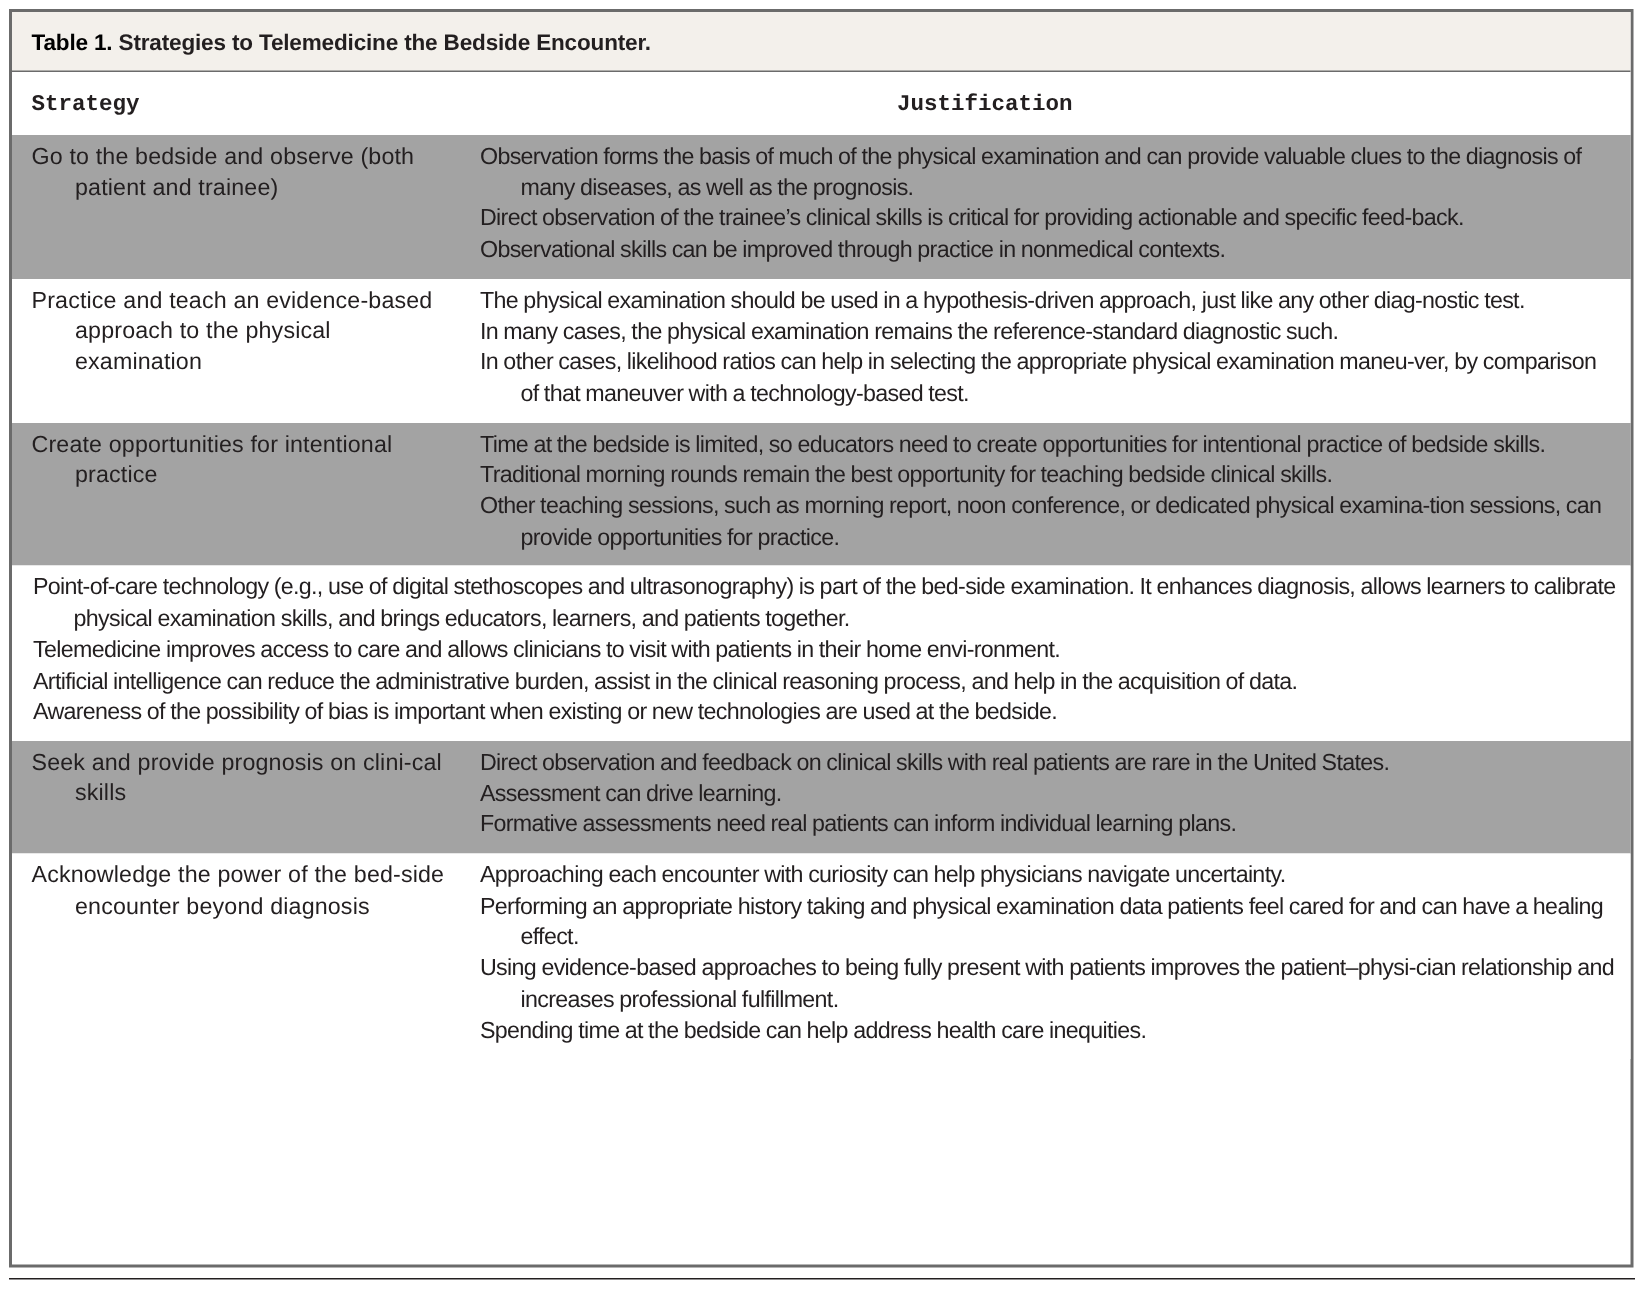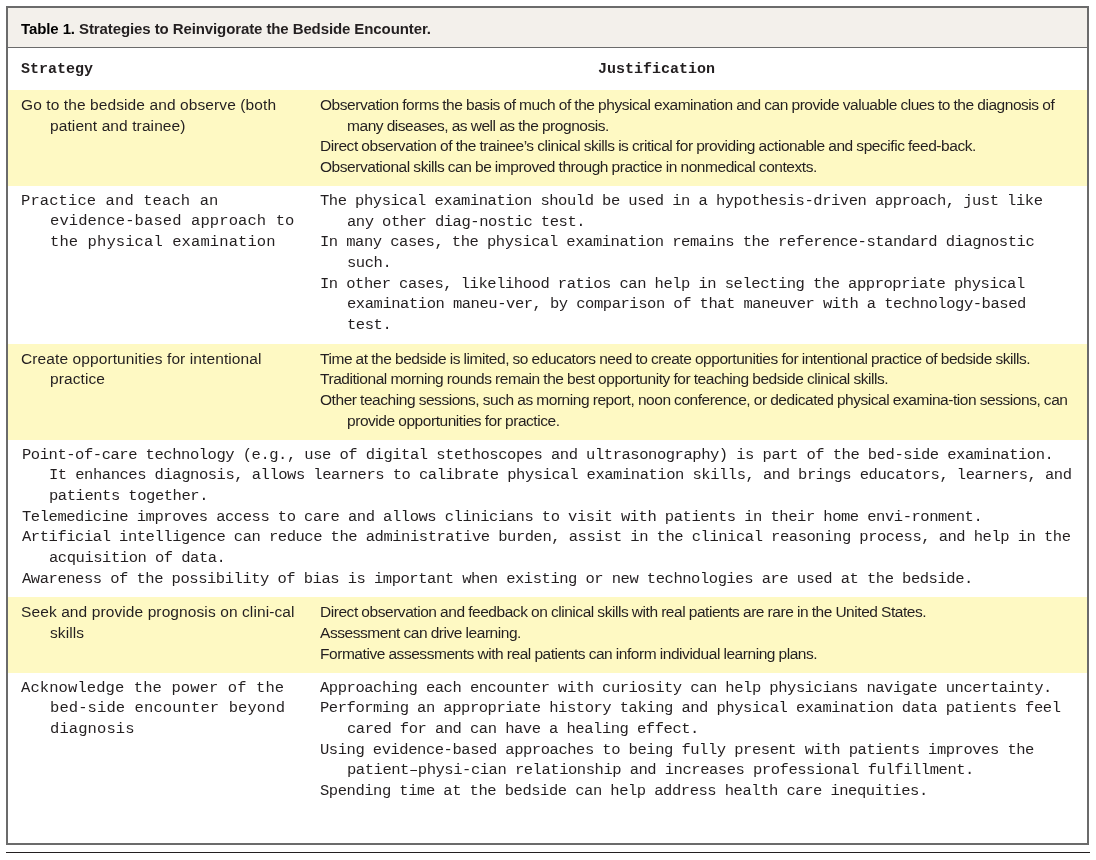--- a/index.html
+++ b/index.html
@@ -55,22 +55,22 @@
       flex: 1;
       text-align: center;
       padding-right: 80px;
     }
     .row {
       display: flex;
       box-sizing: border-box;
       padding-top: 5px;
       padding-bottom: 8px;
     }
-    .row.shaded { background: #fef9c3; }
-    .row.plain { background: #ffffff; font-family: Liberation Mono, monospace; }
+    .row.shaded { background: #a3a3a3; }
+    .row.plain { background: #ffffff; }
     .col-strategy {
       width: 298px;
       padding-left: 13px;
       padding-right: 6px;
       box-sizing: border-box;
       font-size: 15.5px;
       line-height: 20.5px;
       letter-spacing: 0.1px;
     }
     .col-just {
@@ -101,21 +101,21 @@
       height: 1px;
       background: #231f20;
     }
   </style>
 </head>
 <body>
 
 <div class="frame">
   <div class="caption">
     <span class="label">Table 1.</span>
-    <span class="title">Strategies to Reinvigorate the Bedside Encounter.</span>
+    <span class="title">Strategies to Telemedicine the Bedside Encounter.</span>
   </div>
 
   <div class="header">
     <div class="h-strategy">Strategy</div>
     <div class="h-just">Justification</div>
   </div>
 
   <div class="row shaded">
     <div class="col-strategy">
       <span class="hang">Go to the bedside and observe (both patient and trainee)</span>
@@ -158,21 +158,21 @@
     </div>
   </div>
 
   <div class="row shaded">
     <div class="col-strategy">
       <span class="hang">Seek and provide prognosis on clini-cal skills</span>
     </div>
     <div class="col-just">
       <span class="just-line">Direct observation and feedback on clinical skills with real patients are rare in the United States.</span>
       <span class="just-line">Assessment can drive learning.</span>
-      <span class="just-line">Formative assessments with real patients can inform individual learning plans.</span>
+      <span class="just-line">Formative assessments need real patients can inform individual learning plans.</span>
     </div>
   </div>
 
   <div class="row plain">
     <div class="col-strategy">
       <span class="hang">Acknowledge the power of the bed-side encounter beyond diagnosis</span>
     </div>
     <div class="col-just">
       <span class="just-line">Approaching each encounter with curiosity can help physicians navigate uncertainty.</span>
       <span class="just-line">Performing an appropriate history taking and physical examination data patients feel cared for and can have a healing effect.</span>

